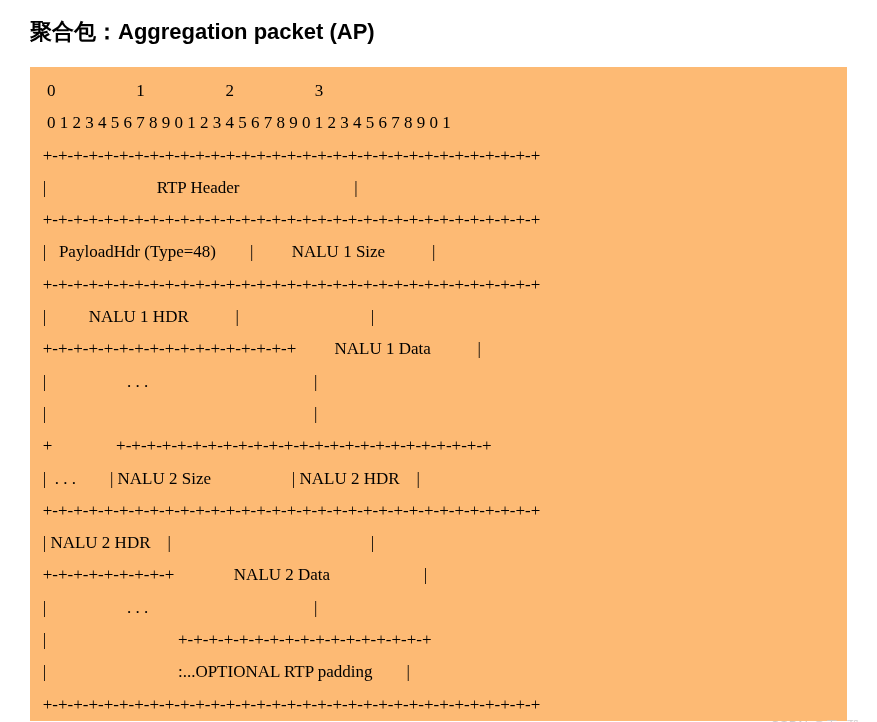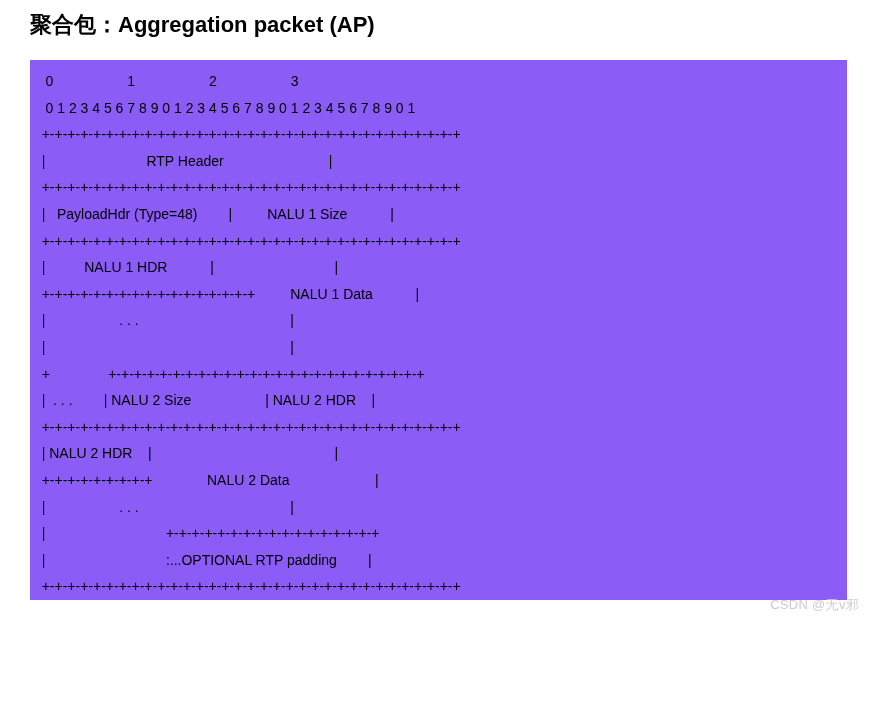--- a/index.html
+++ b/index.html
@@ -11,26 +11,26 @@
     width: 877px;
     position: relative;
   }
   .container {
     padding: 10px 30px 20px 30px;
   }
   .title {
     font-size: 22px;
     font-weight: 700;
     color: #000000;
-    margin: 0 0 20px 0;
+    margin: 7px 0 20px 0;
   }
   .code-block {
-    background: #8b5cf6;
-    font-family: Liberation Sans, sans-serif;
-    font-size: 14px;
+    background: #fdba74;
+    font-family: Liberation Serif, serif;
+    font-size: 17px;
     line-height: 1.9;
     white-space: pre;
     color: #000000;
     padding: 8px 0 0 0;
     overflow: hidden;
   }
   .watermark {
     position: absolute;
     bottom: 6px;
     right: 18px;

